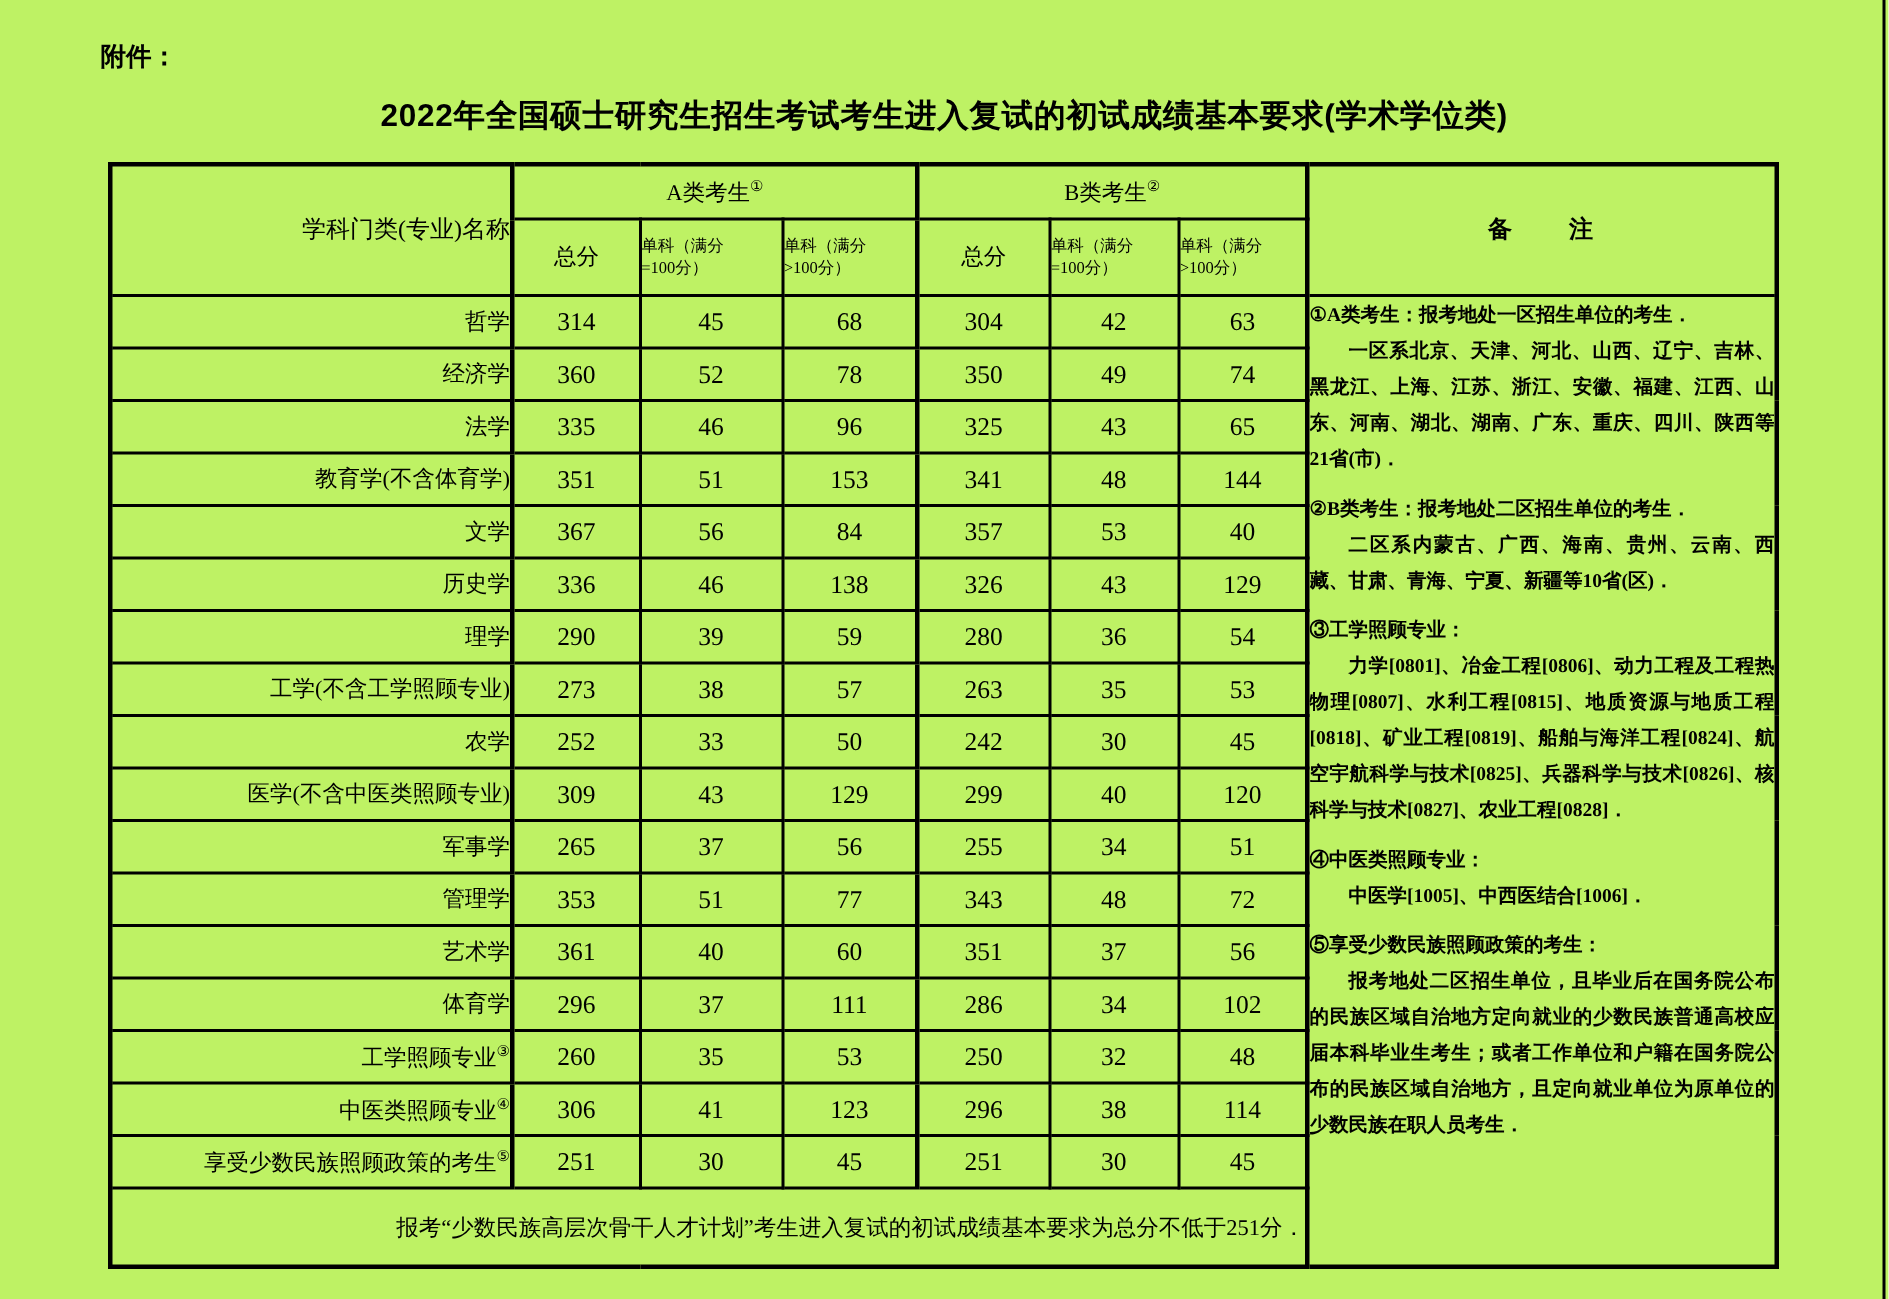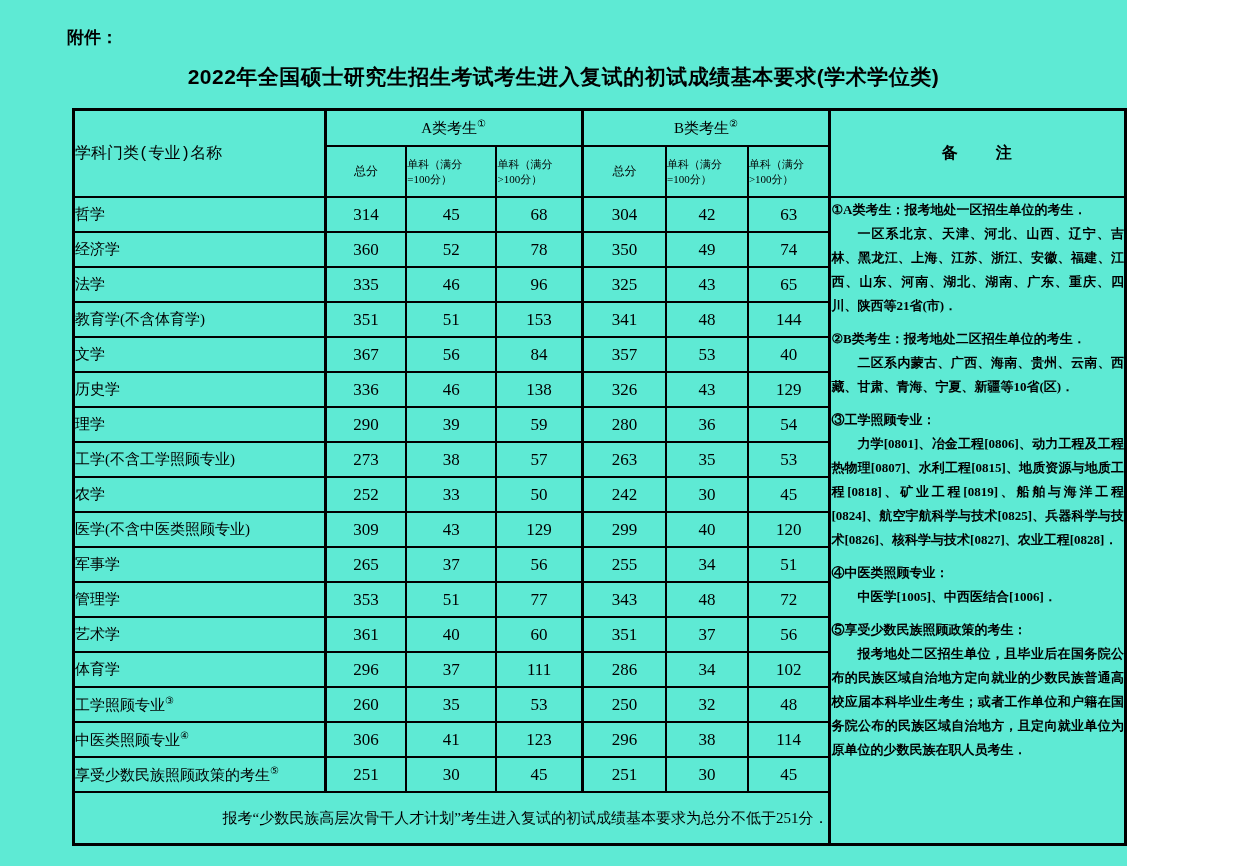--- a/index.html
+++ b/index.html
@@ -1,33 +1,33 @@
 <!DOCTYPE html>
 <html><head>
 <meta charset="utf-8">
 <style>
   html,body{margin:0;padding:0;background:#fff;}
-  .page{position:relative;width:1127px;height:866px;background:#5eead4;color:#000;
+  .page{position:relative;width:1259px;height:866px;background:#bef264;color:#000;
         font-family:"Liberation Serif",serif;overflow:hidden;}
   .attachment{position:absolute;left:67px;top:26px;font-size:17px;font-weight:bold;
               font-family:"Liberation Sans",sans-serif;}
   .title{position:absolute;left:0;top:63px;width:100%;margin:0;text-align:center;
          font-size:21px;font-weight:bold;font-family:"Liberation Sans",sans-serif;letter-spacing:.5px;}
   table.score{position:absolute;left:72px;top:108px;border-collapse:collapse;
               table-layout:fixed;border:3px solid #000;}
   table.score th,table.score td{border:2px solid #000;padding:0;overflow:hidden;}
   .tl{border-left:3px solid #000 !important;}
-  th.subject-hdr{font-size:16px;font-weight:normal;text-align:left;font-family:Liberation Mono, monospace;}
+  th.subject-hdr{font-size:16px;font-weight:normal;text-align:right;}
   th.group-hdr{font-size:15px;font-weight:normal;text-align:center;height:34px;}
   th.group-hdr sup{font-size:10px;}
   th.sub-hdr{font-size:11px;font-weight:normal;text-align:left;height:49px;
              white-space:pre-line;line-height:1.35;}
-  th.score-hdr{font-size:12px;font-weight:normal;text-align:center;}
+  th.score-hdr{font-size:15px;font-weight:normal;text-align:center;}
   th.remark-hdr{font-size:16px;font-weight:bold;text-align:center;letter-spacing:2px;}
-  td.lbl{font-size:15px;text-align:left;padding-left:7px;height:33px;}
+  td.lbl{font-size:15px;text-align:right;padding-left:7px;height:33px;}
   td.lbl sup{font-size:10px;}
   td.num{font-size:17px;text-align:center;}
   td.footnote{font-size:15px;text-align:right;padding-left:7px;height:50px;}
   td.notes{vertical-align:top;text-align:left;padding:12px 10px 0 8px;}
   td.notes p{margin:0;font-size:13px;line-height:24px;font-weight:bold;
              text-align:justify;font-family:"Liberation Serif",serif;}
   td.notes p.ind{text-indent:2em;}
   td.notes p.gap{margin-top:9px;}
   .right-edge{position:absolute;left:1255px;top:0;width:2px;height:866px;background:#000;}
 </style>

